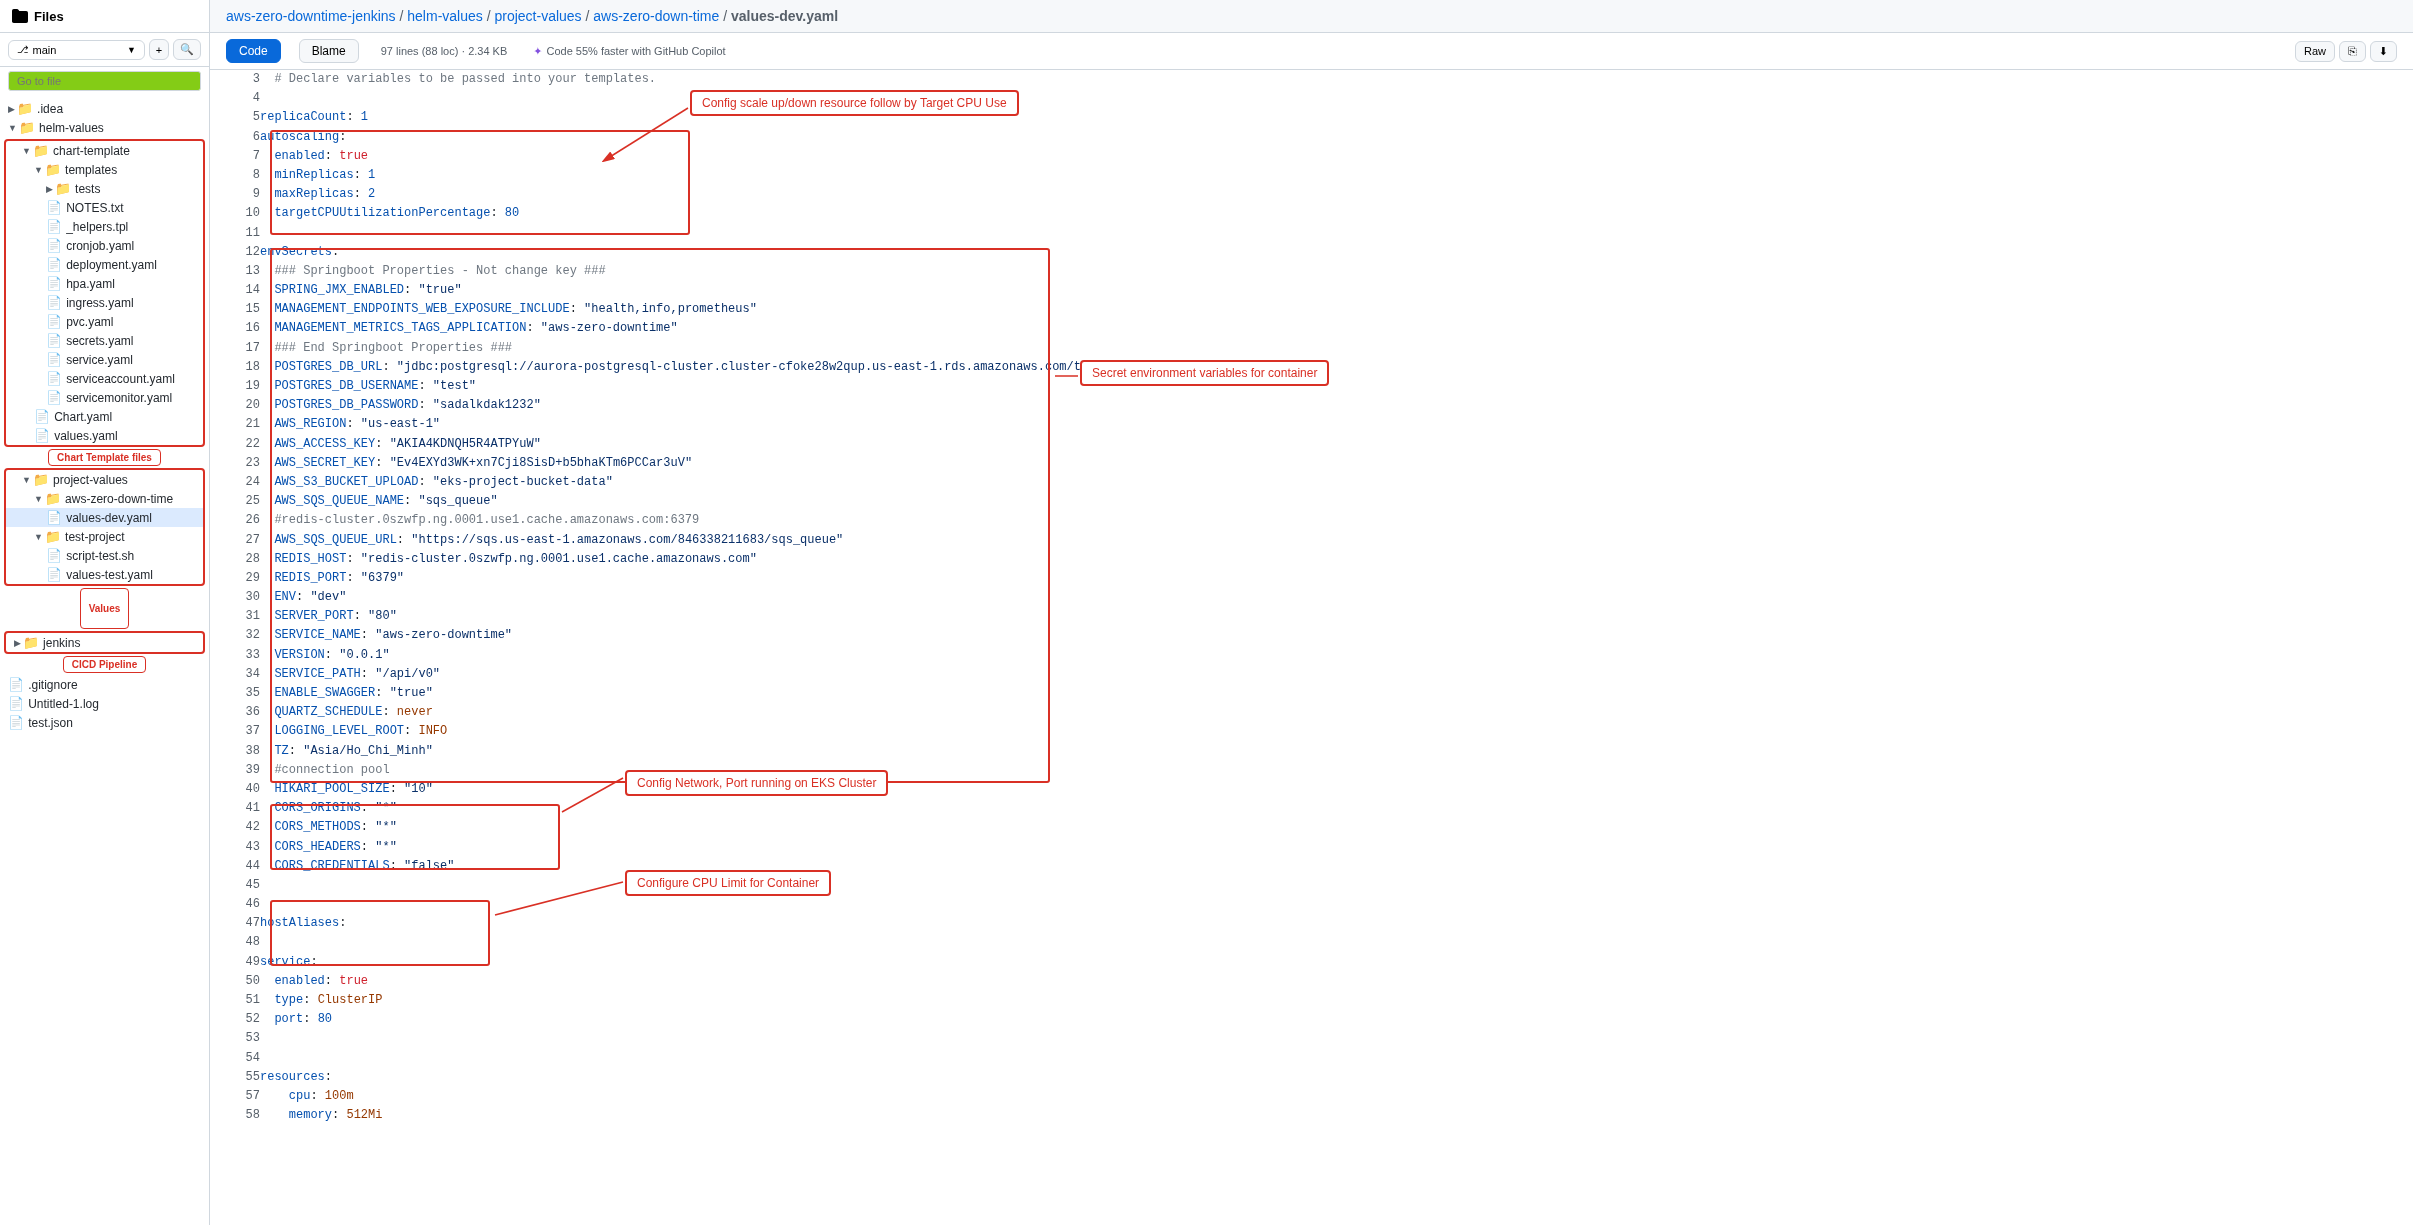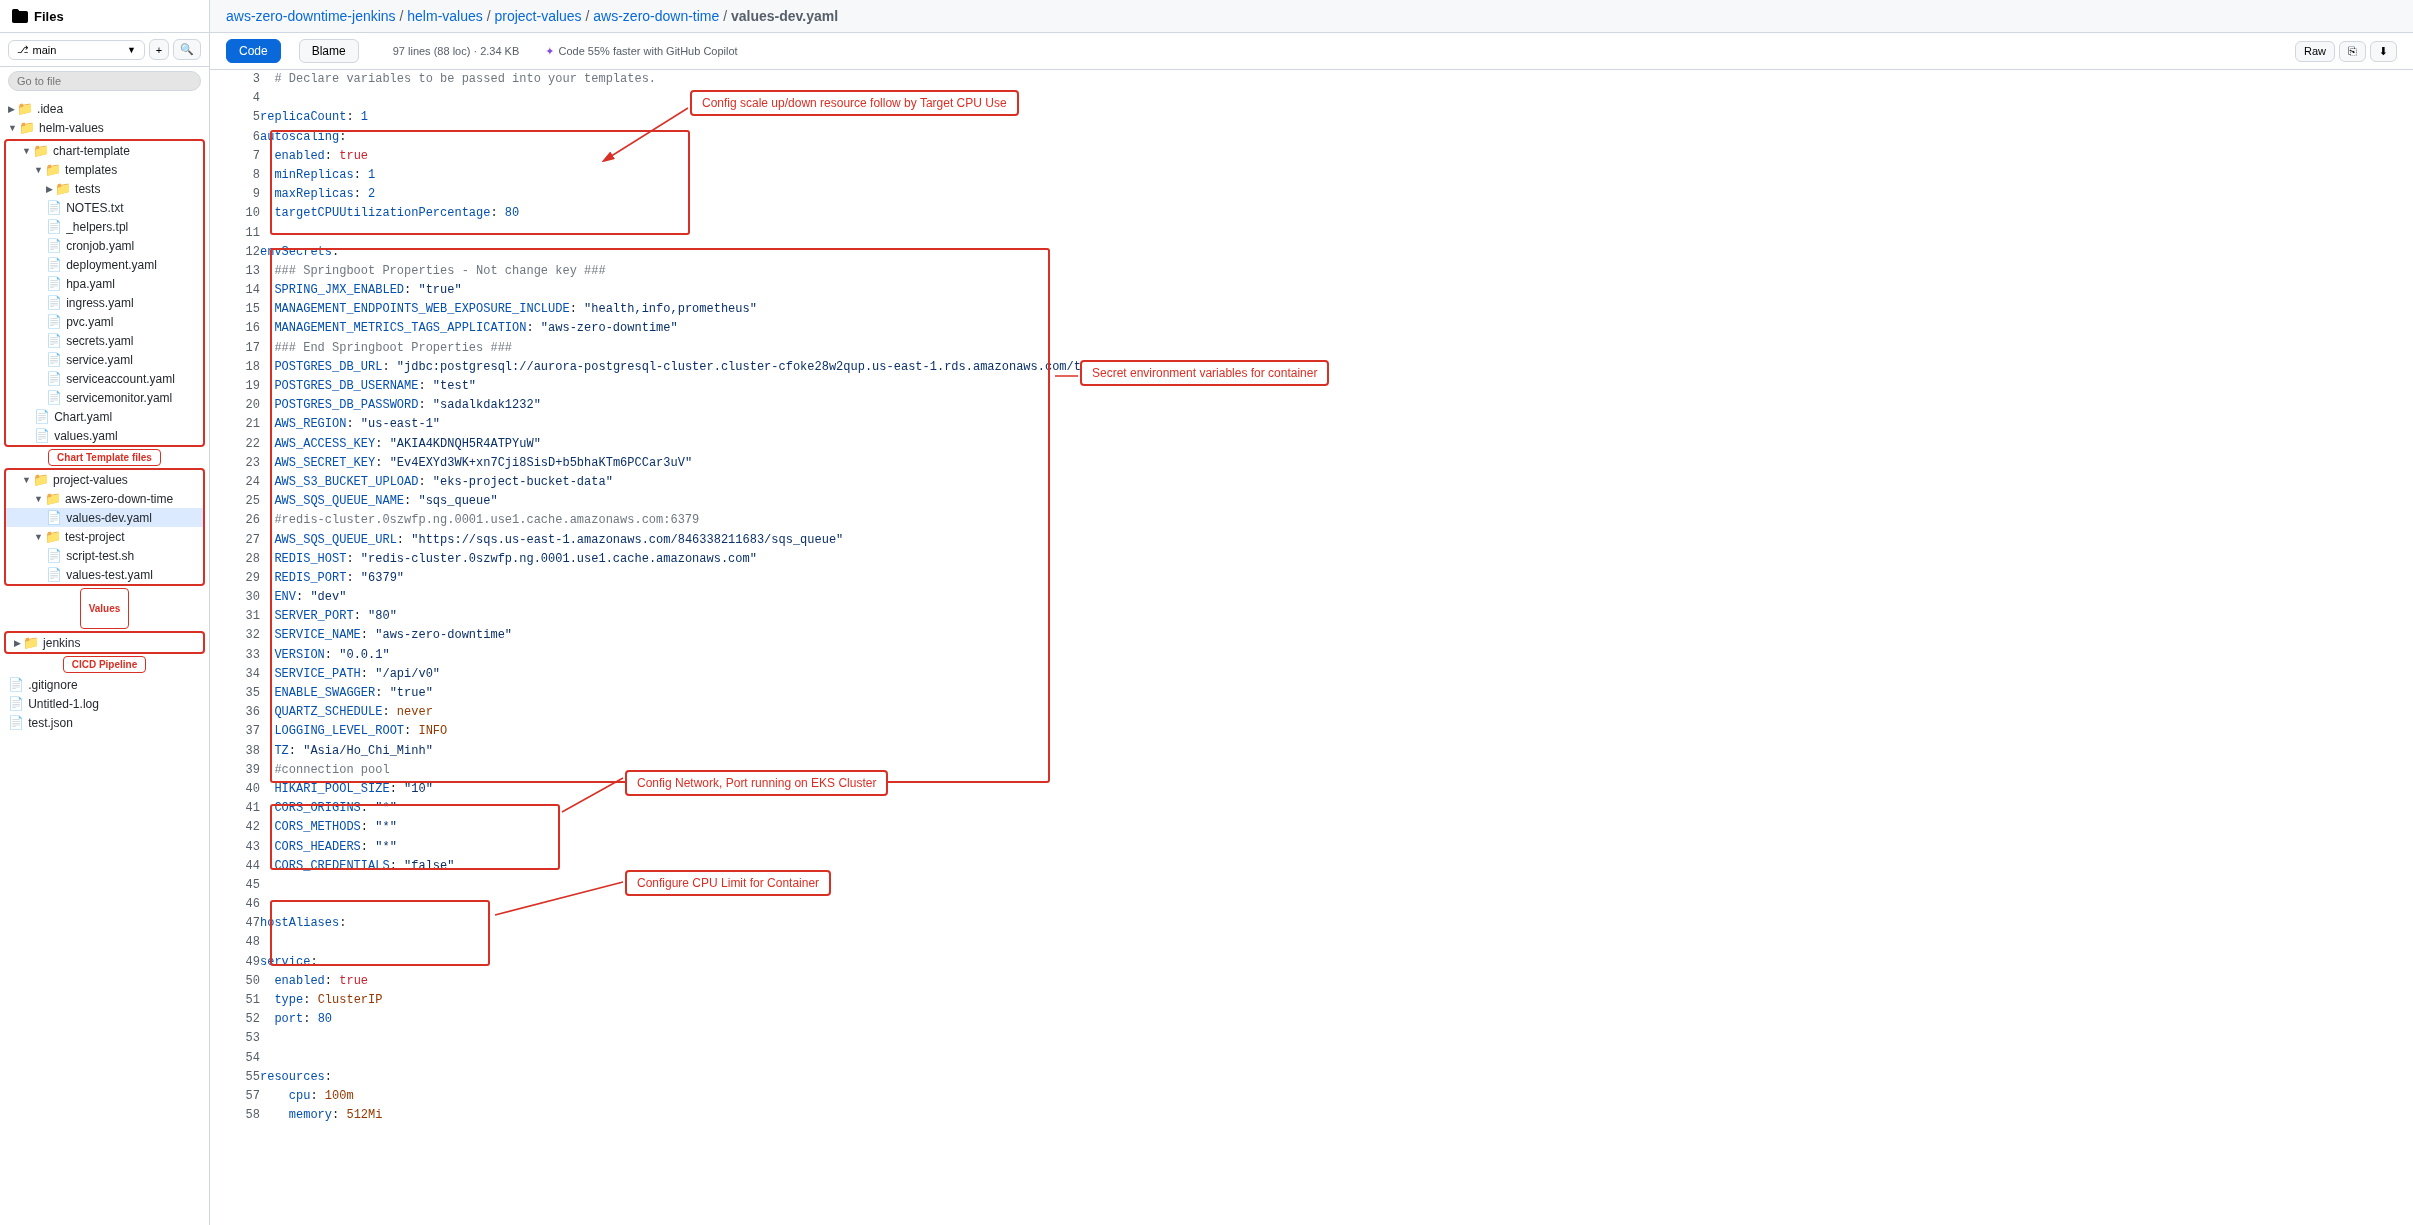--- a/index.html
+++ b/index.html
@@ -27,21 +27,21 @@
     .chevron { font-size: 9px; margin-right: 2px; color: #57606a; }
 
     
     .main { flex: 1; display: flex; flex-direction: column; overflow: hidden; }
     .file-path { padding: 8px 16px; font-size: 14px; color: #57606a; border-bottom: 1px solid #d0d7de; background: #f6f8fa; }
     .file-path a { color: #0969da; text-decoration: none; }
 
     .toolbar { display: flex; align-items: center; padding: 6px 16px; border-bottom: 1px solid #d0d7de; gap: 18px; background: #fff; }
     .tab-btn { padding: 4px 12px; border: 1px solid #d0d7de; border-radius: 6px; background: #f6f8fa; cursor: pointer; font-size: 12px; }
     .tab-btn.active { background: #0969da; color: #fff; border-color: #0969da; }
-    .file-meta { font-size: 11px; color: #57606a; margin-left: 16px; }
+    .file-meta { font-size: 11px; color: #57606a; margin-left: 4px; }
     .copilot-badge { display: flex; align-items: center; gap: 4px; font-size: 11px; color: #57606a; margin-left: 8px; }
     .toolbar-right { margin-left: auto; display: flex; gap: 4px; padding-left: 48px; }
     .toolbar-right button { border: 1px solid #d0d7de; background: #f6f8fa; border-radius: 6px; padding: 3px 8px; font-size: 11px; cursor: pointer; }
 
     
     .code-container { flex: 1; overflow: auto; position: relative; }
     .code-table { width: 100%; border-collapse: collapse; font-family: 'SFMono-Regular', Consolas, 'Liberation Mono', Menlo, monospace; font-size: 12px; }
     .code-table td { padding: 0; vertical-align: top; }
     .line-num { width: 50px; text-align: right; padding: 0 12px 0 0; color: #57606a; user-select: none; background: #fff; position: sticky; left: 0; }
     .line-code { padding: 0 16px 0 8px; white-space: pre; color: #24292f; }
@@ -72,21 +72,21 @@
       <span>main</span>
       <span style="margin-left:auto;font-size:9px;">▼</span>
     </div>
     <div class="branch-actions">
       <button>+</button>
       <button>🔍</button>
     </div>
   </div>
 
   <div class="go-to-file">
-    <input type="text" style="width: 100%; border: 1px solid rgb(208, 215, 222); border-radius: 10px; padding: 3px 8px; font-size: 11px; background: #e5e5e5; color: rgb(87, 96, 106);" placeholder="Go to file">
+    <input type="text" style="width: 100%; border: 1px solid rgb(208, 215, 222); border-radius: 3px; padding: 3px 8px; font-size: 11px; background: #84cc16; color: rgb(87, 96, 106);" placeholder="Go to file">
   </div>
 
   <div class="sidebar-content">
 
     <div class="tree-item" style="padding-left:8px;">
       <span class="chevron">▶</span>
       <span class="tree-icon folder-icon">📁</span>
       <span>.idea</span>
     </div>
 

